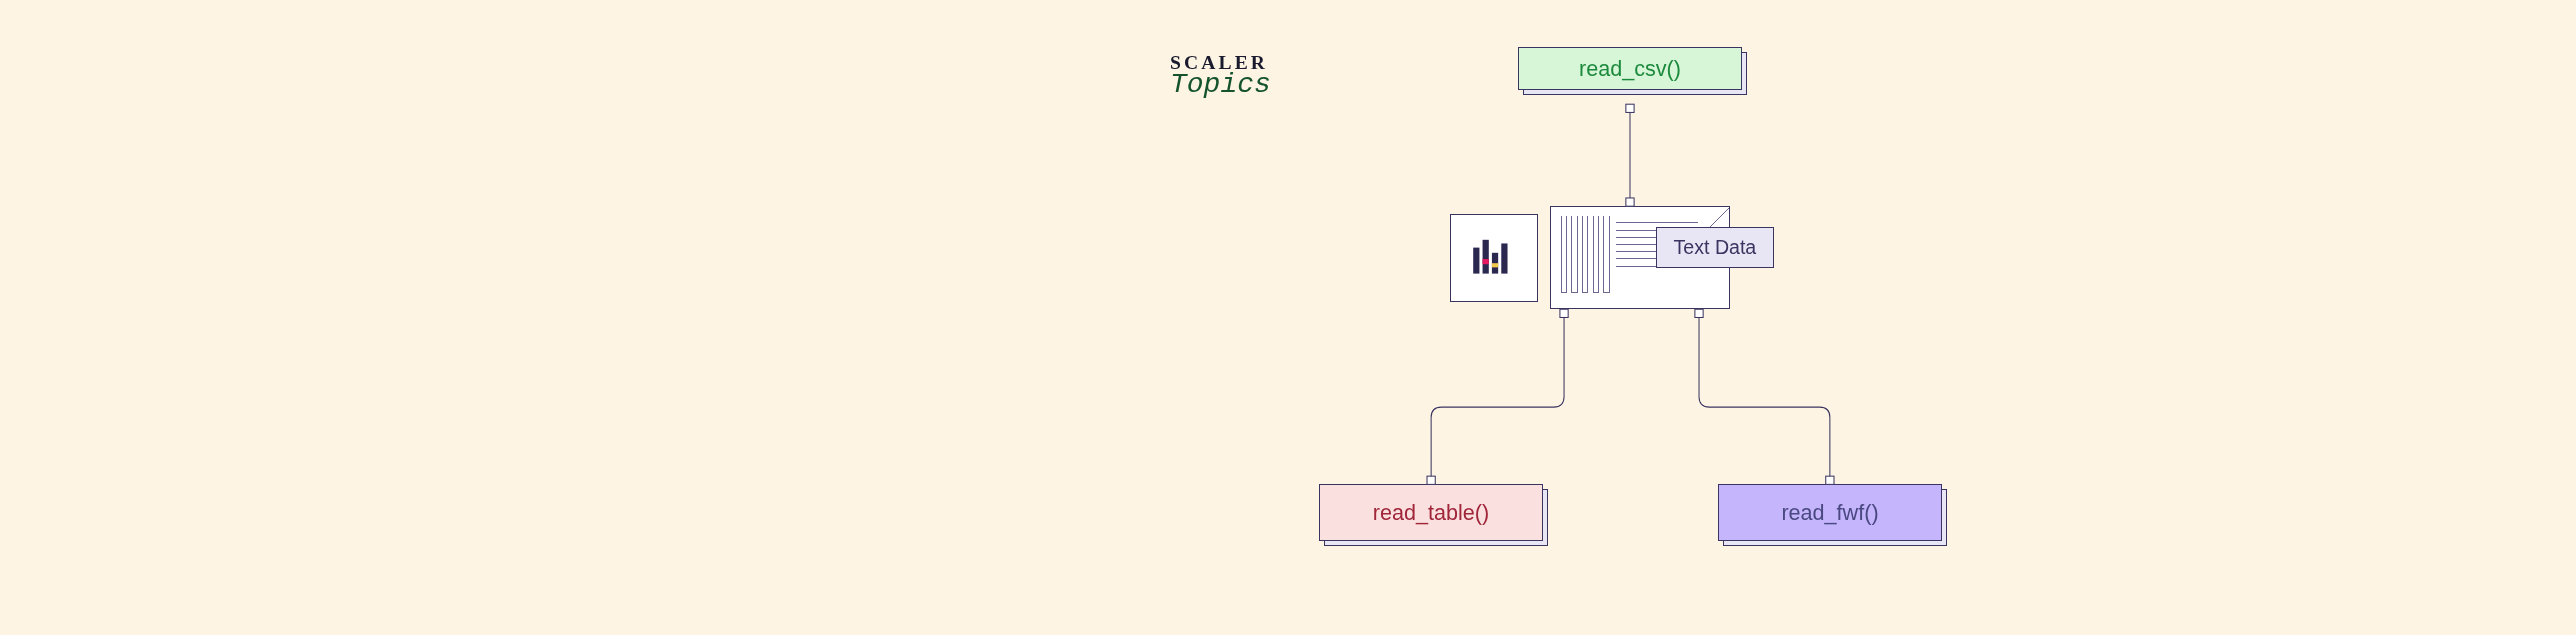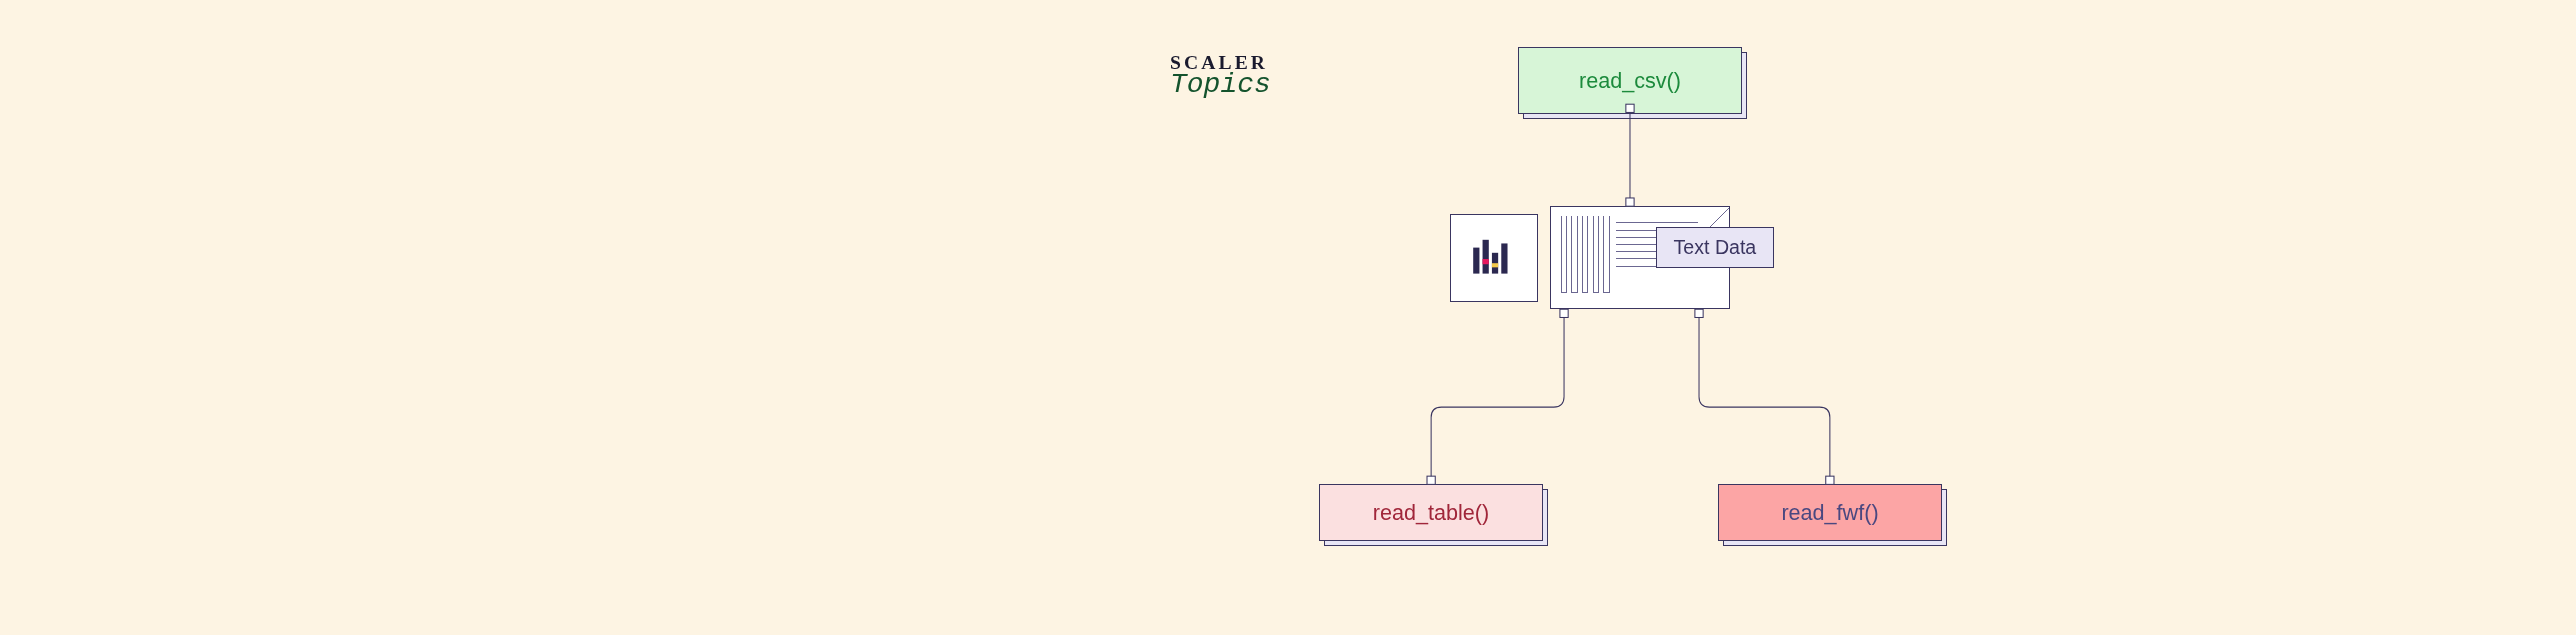--- a/index.html
+++ b/index.html
@@ -45,21 +45,21 @@
     position: relative;
     width: 100%; height: 100%;
     border: 1px solid #3a3560;
     display: flex;
     align-items: center;
     justify-content: center;
     font-size: 21.6px;
   }
   .fbox-green .front   { background: #d7f5d7; color: #1c8a3c; }
   .fbox-pink  .front   { background: #fbe0e0; color: #a0263a; }
-  .fbox-purple .front  { background: #fca5a5; color: #4a4880; }
+  .fbox-purple .front  { background: #c4b5fd; color: #4a4880; }
 
   
   .mid {
     position: absolute;
     display: flex;
     align-items: center;
   }
   .chart-card {
     width: 88px; height: 88px;
     background: #ffffff;
@@ -138,21 +138,21 @@
   }
 </style>
 </head>
 <body>
 
 <div class="logo" style="left:1170px; top:52px;">
   <div class="logo-top">SCALER</div>
   <div class="logo-bot">Topics</div>
 </div>
 
-<div class="fbox fbox-green" style="left:1518px; top:47px; width:224px; height:67px;border-radius:7px;">
+<div class="fbox fbox-green" style="left:1518px; top:47px; width:224px; height:43px;border-radius:7px;">
   <div class="shadow"></div>
   <div class="front">read_csv()</div>
 </div>
 
 <div class="mid" style="left:1450px; top:206px;">
   <div class="chart-card">
     <svg width="52" height="52" viewBox="0 0 100 100">
       <rect x="10" y="30" width="12" height="50" fill="#2b2850"></rect>
       <rect x="28" y="15" width="12" height="65" fill="#2b2850"></rect>
       <rect x="46" y="40" width="12" height="40" fill="#2b2850"></rect>

